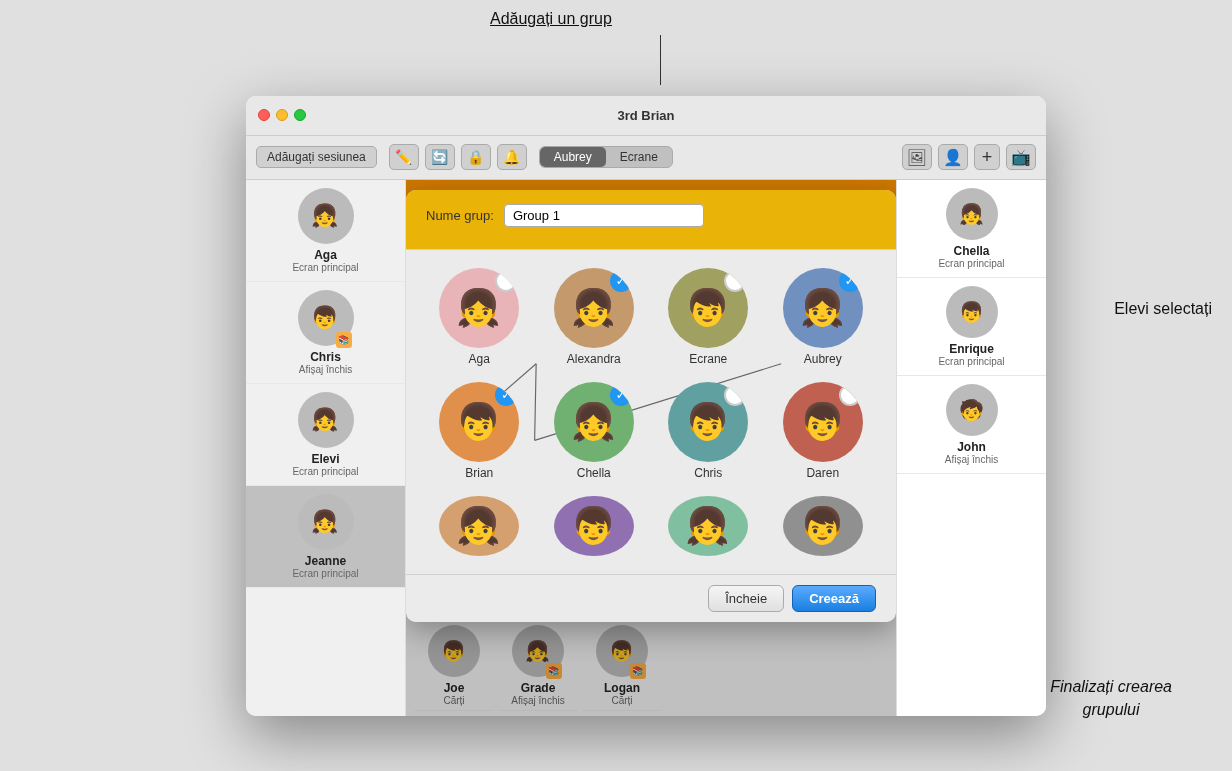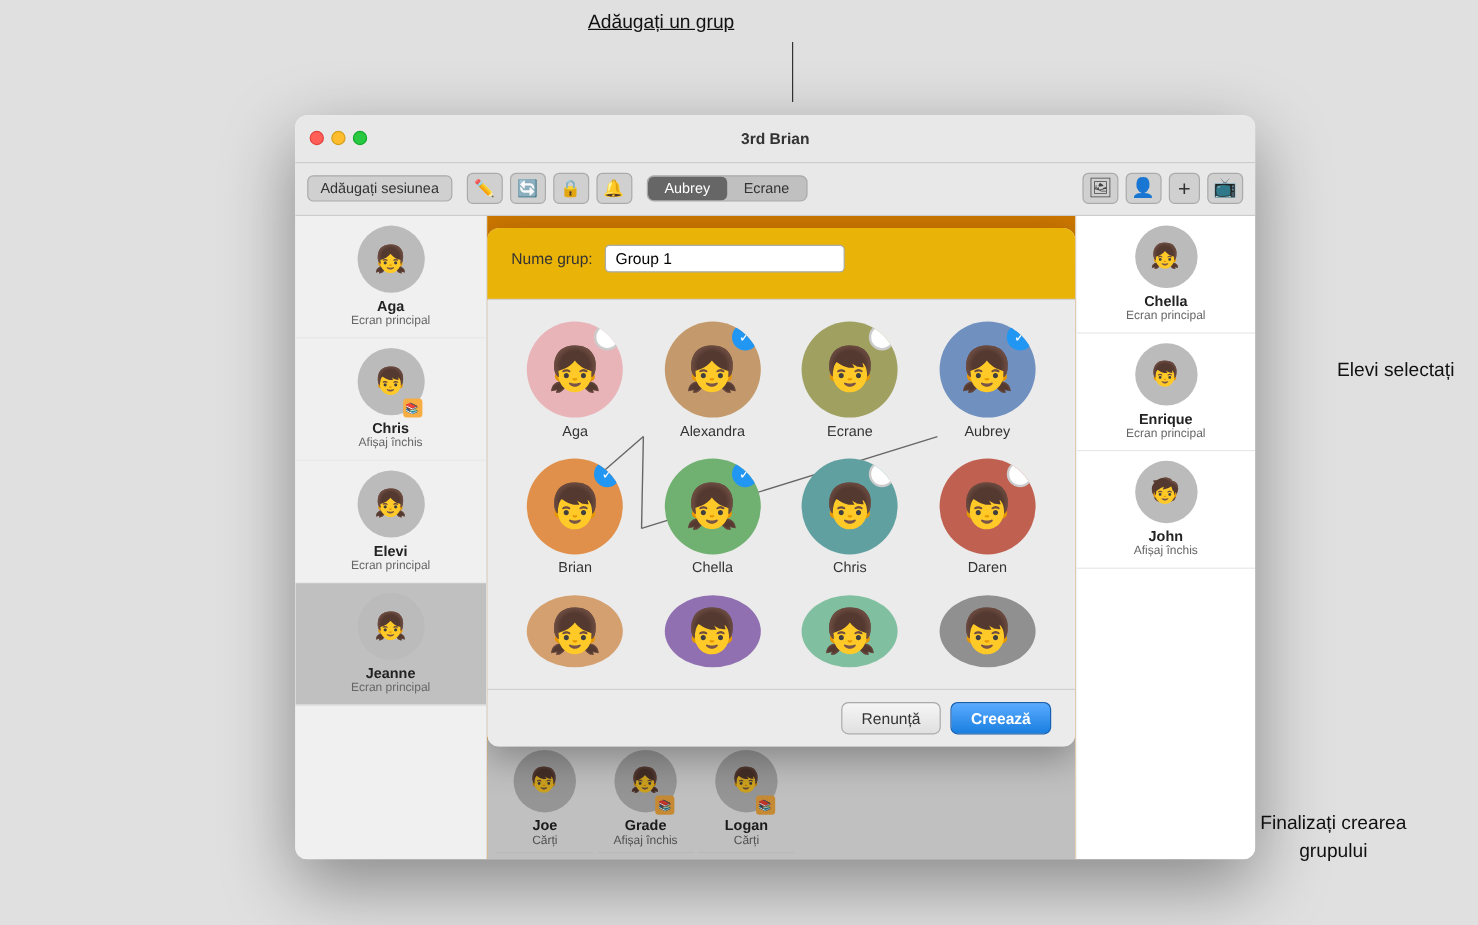--- a/index.html
+++ b/index.html
@@ -445,21 +445,21 @@
   <span>Adăugați un grup</span>
 </div>
 
 <div class="annotation-line" style="width: 1px; height: 50px; top: 35px; left: 660px;"></div>
 
 <div class="annotation" style="top: 300px; right: 20px; font-size: 16px;">
   <span>Elevi selectați</span>
 </div>
 <div class="annotation-line" style="width: 80px; height: 1px; top: 316px; right: 190px;"></div>
 
-<div class="annotation" style="bottom: 50px; right: 60px; font-size: 16px; text-align: center; line-height: 1.4;">
+<div class="annotation" style="bottom: 50px; right: 60px; font-size: 16px; text-align: center; line-height: 1.4; font-style: italic;">
   Finalizați crearea<br>grupului
 </div>
 <div class="annotation-line" style="width: 1px; height: 60px; bottom: 110px; right: 220px;"></div>
 
 <div class="window">
 
   <div class="titlebar">
     <div class="traffic-lights">
       <div class="traffic-light tl-red"></div>
       <div class="traffic-light tl-yellow"></div>
@@ -650,21 +650,21 @@
               </div>
               <div class="student-cell">
                 <div class="student-avatar av-gray" style="height:60px;overflow:hidden;">
                   <span style="font-size:36px;">👦</span>
                 </div>
               </div>
             </div>
           </div>
 
           <div class="modal-footer">
-            <button class="btn-cancel">Renunță</button>
+            <button class="btn-cancel">Încheie</button>
             <button class="btn-create">Creează</button>
           </div>
         </div>
       </div>
     </div>
 
     <div class="right-sidebar">
       <div class="sidebar-item">
         <div class="avatar av-green" style="width:52px;height:52px;font-size:20px;">👧</div>
         <div class="name">Chella</div>

